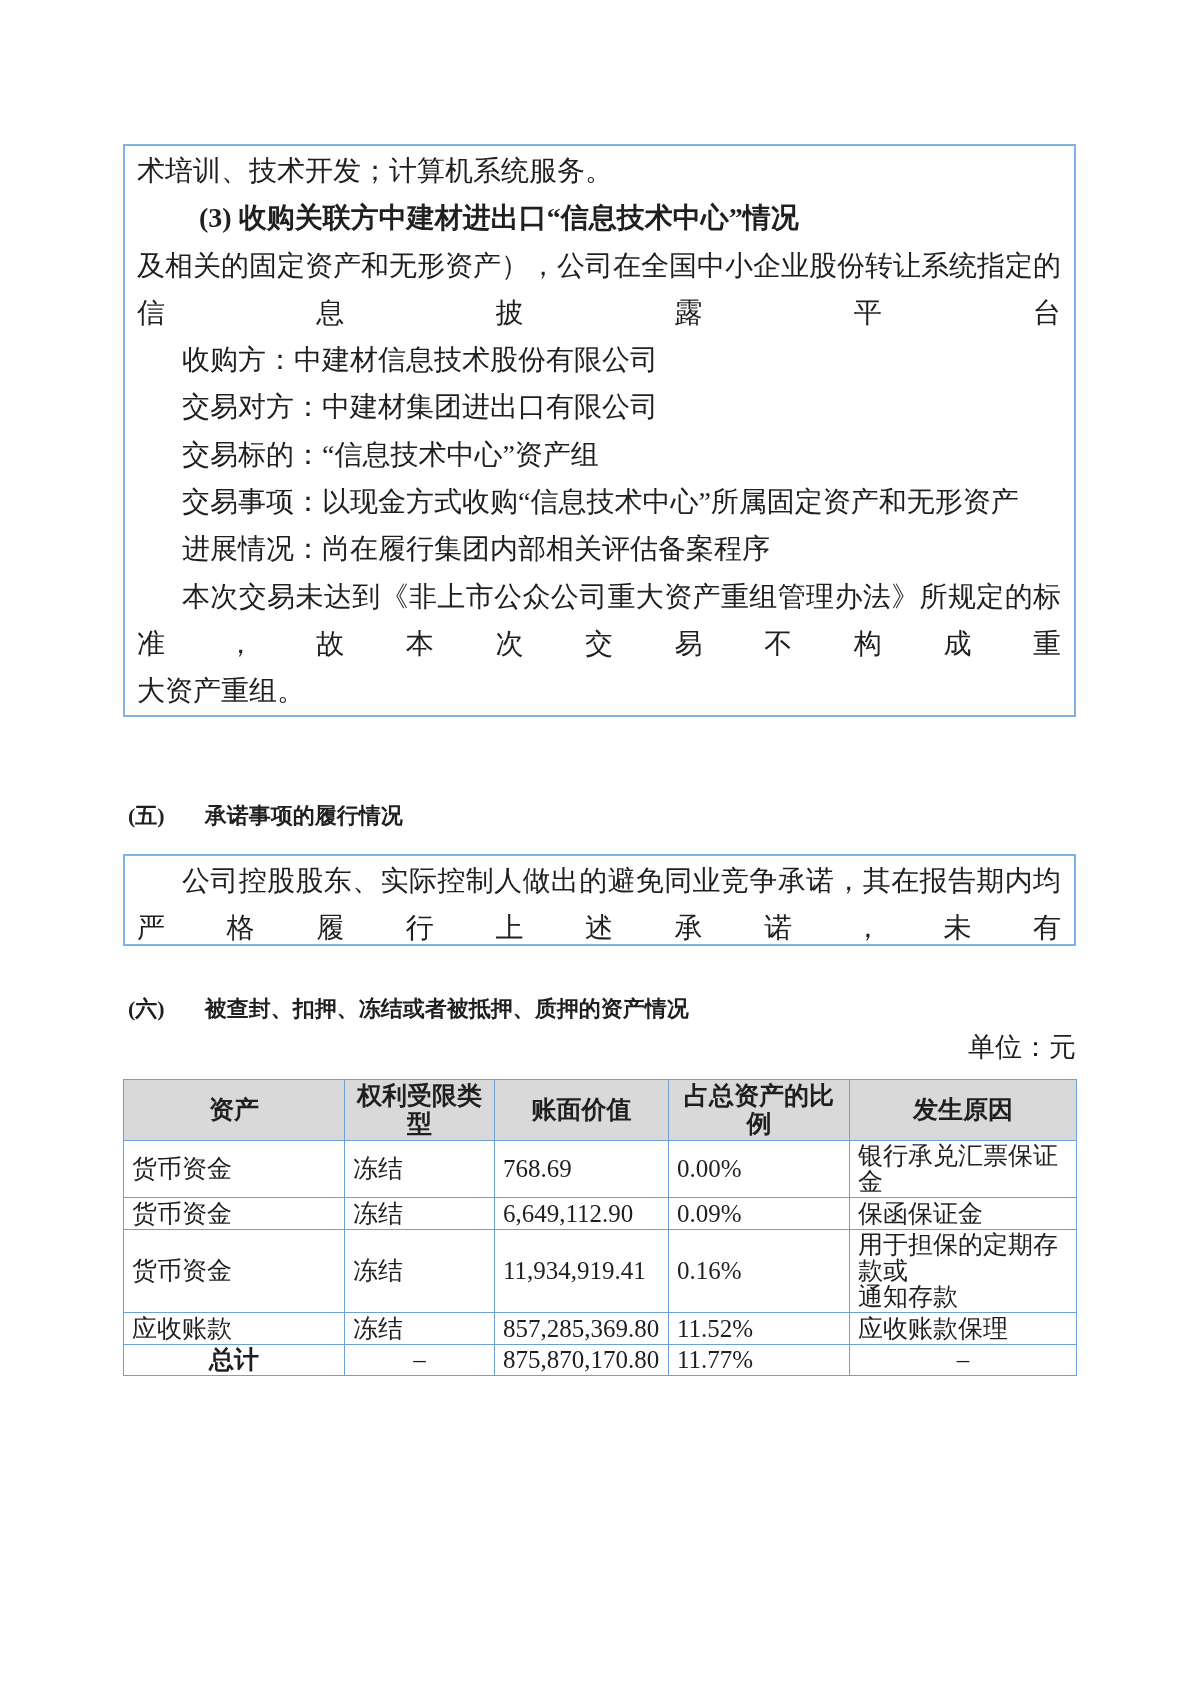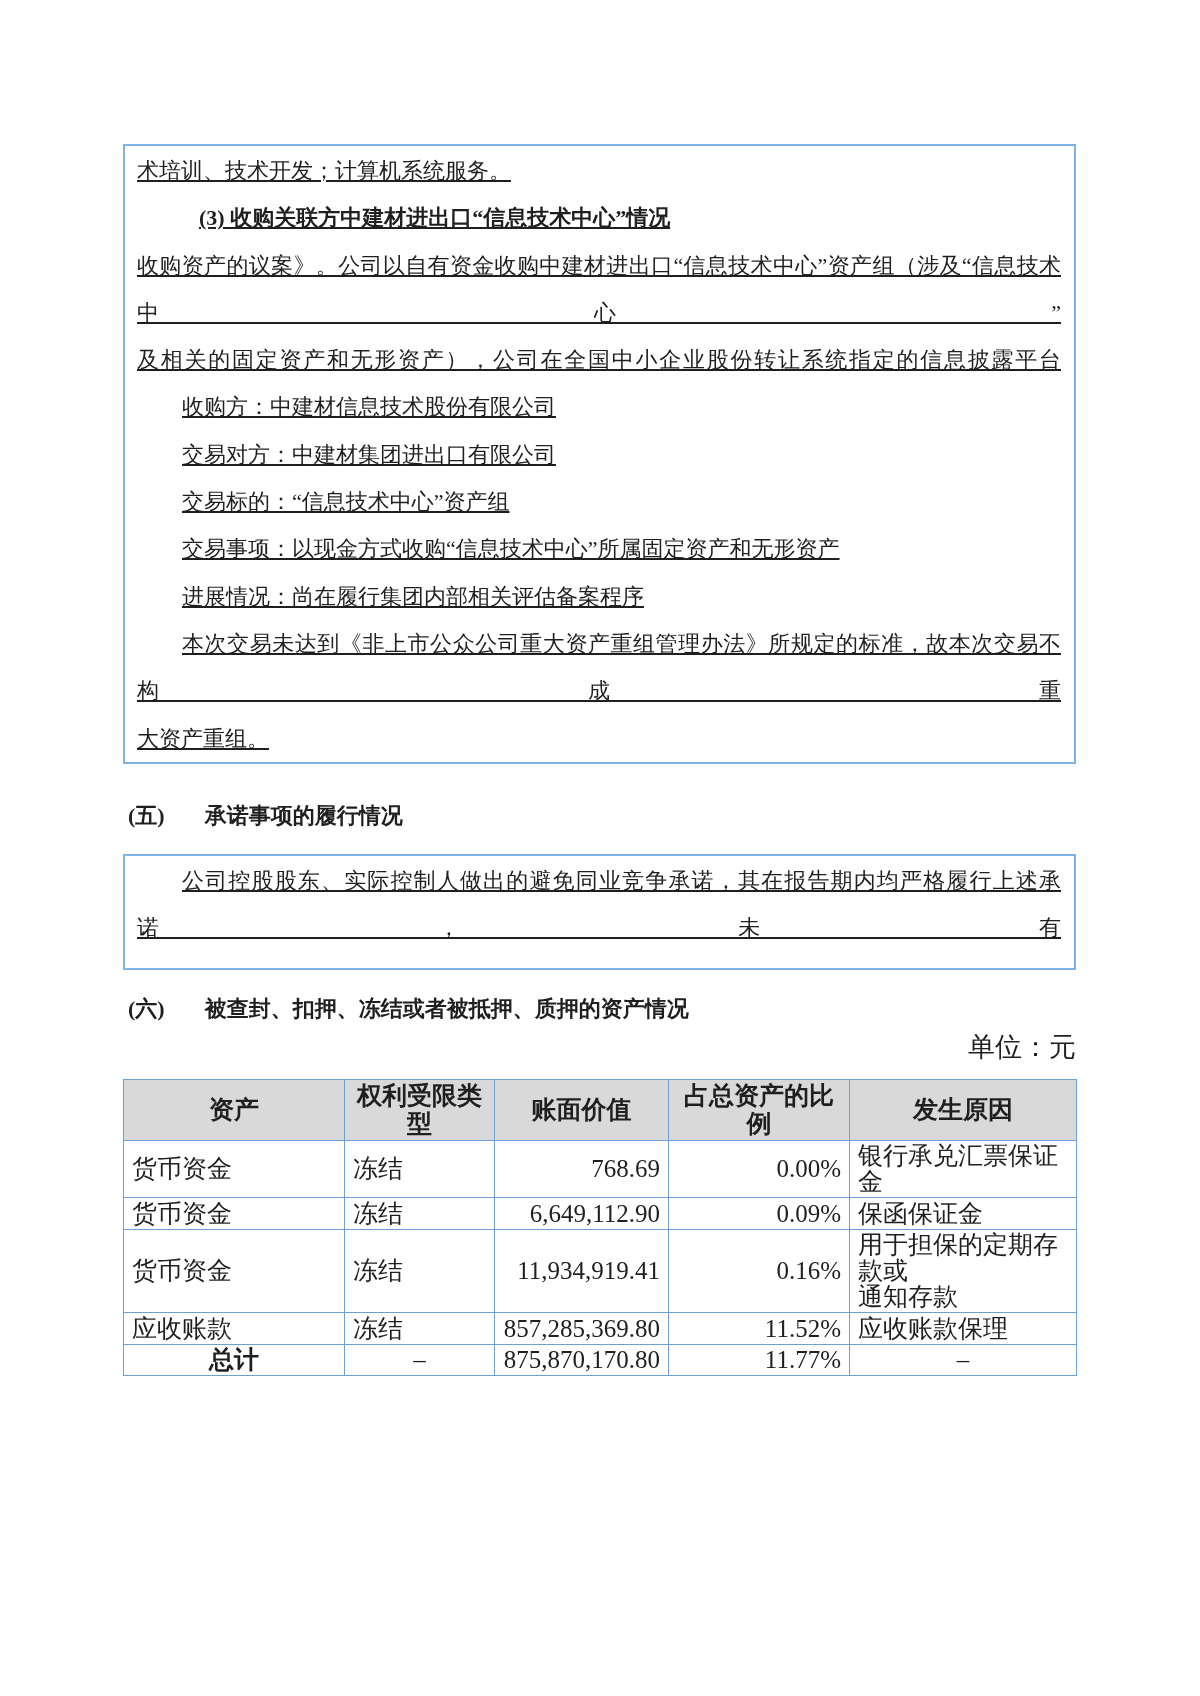--- a/index.html
+++ b/index.html
@@ -18,25 +18,24 @@
   }
 
   
   .tbox {
     position: absolute;
     left: 123px;
     width: 953px;
     border: 2px solid #7db2e2;
     background: #ffffff;
     padding: 1px 13px 0 12px;
-    font-size: 22px;
-    text-decoration: underline;
+    font-size: 28px;
   }
   .box-acquisition { top: 144px; }
-  .box-commitment  { top: 854px; height: 116px; }
+  .box-commitment  { top: 854px; height: 92px; }
 
   .line {
     line-height: 47.3px;
     white-space: nowrap;
   }
   .line.wrapok { white-space: normal; }
   .ind { text-indent: 45px; }
   .ind-head { text-indent: 62px; }
   .bold { font-weight: bold; }
   .jl {
@@ -94,33 +93,32 @@
     background: #d9d9d9;
     font-weight: bold;
     text-align: center;
     height: 60px;
     line-height: 28px;
   }
   tr.r-std  { height: 32px; }
   tr.r-tall { height: 63px; }
   tr.r-total{ height: 31px; }
   td.al { text-align: left;  padding-left: 12px; }
-  td.ar { text-align: right; padding-right: 10px; }
+  td.ar { text-align: left; padding-right: 10px; }
   td.ac { text-align: center; }
   td.total-label { text-align: center; font-weight: bold; }
 </style>
 </head>
 <body>
 
 <div class="page">
 
   <div class="tbox box-acquisition">
     <div class="line wrapok">术培训、技术开发；计算机系统服务。</div>
     <div class="line bold ind-head wrapok">(3) 收购关联方中建材进出口“信息技术中心”情况</div>
-    <div class="line jl">收购资产的议案》。公司以自有资金收购中建材进出口“信息技术中心”资产组（涉及“信息技术中心”</div>
     <div class="line jl">及相关的固定资产和无形资产），公司在全国中小企业股份转让系统指定的信息披露平台</div>
     <div class="line ind wrapok">收购方：中建材信息技术股份有限公司</div>
     <div class="line ind wrapok">交易对方：中建材集团进出口有限公司</div>
     <div class="line ind wrapok">交易标的：“信息技术中心”资产组</div>
     <div class="line ind wrapok">交易事项：以现金方式收购“信息技术中心”所属固定资产和无形资产</div>
     <div class="line ind wrapok">进展情况：尚在履行集团内部相关评估备案程序</div>
     <div class="line ind jl">本次交易未达到《非上市公众公司重大资产重组管理办法》所规定的标准，故本次交易不构成重</div>
     <div class="line wrapok">大资产重组。</div>
   </div>
 

